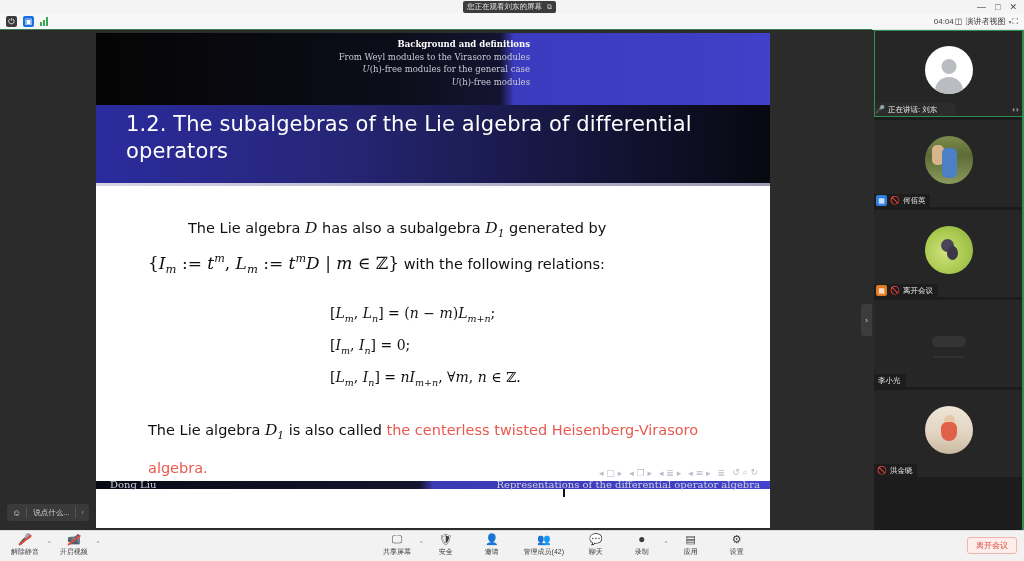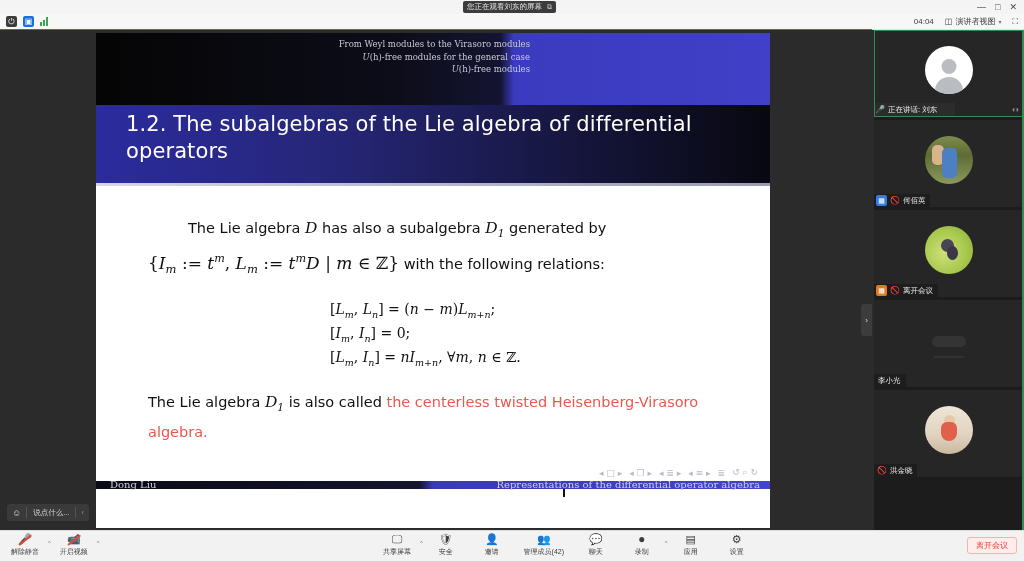--- a/index.html
+++ b/index.html
@@ -25,21 +25,21 @@
   
   .tray { position:absolute; left:0; top:14px; width:1024px; height:16px;
           background:#f7f7f7; display:flex; align-items:center; gap:6px; padding-left:6px;
           border-bottom:1px solid #e2e2e2; }
   .tray-ico { width:11px; height:11px; border-radius:2px; display:inline-block;
               font-size:8px; line-height:11px; text-align:center; color:#fff; }
   .tray-ico.dark { background:#3b3b3b; }
   .tray-ico.blue { background:#1a6fe0; }
   .tray-ico.bars { background:transparent; position:relative; }
   .tray-ico.bars i { position:absolute; bottom:1px; width:2px; background:#3aa655; }
-  .tray-right { margin-left:auto; display:flex; align-items:center; gap:11px;
+  .tray-right { margin-left:auto; display:flex; align-items:center; gap:1px;
                 padding-right:6px; color:#3a3a3a; font-size:8px; }
   .tray-right .tr-item { display:flex; align-items:center; gap:3px; white-space:nowrap; }
   .caret { font-size:6px; color:#777; }
 
   
   .stage { position:absolute; left:0px; top:30px; width:872px; height:500px; background:#2b2b2b; }
 
   .slide { position:absolute; left:96px; top:3px; width:674px; height:495px;
            background:#ffffff; }
 
@@ -59,24 +59,24 @@
   .bm-sep { height:3px; width:100%; background:linear-gradient(90deg,#d5d5e5,#9a9ab5); }
 
   .bm-body { position:relative; height:303px; background:#fff; color:#111;
              font-family:"DejaVu Sans", sans-serif; padding:30px 28px 16px 52px; }
   .para { font-size:14.5px; line-height:25px; text-align:left; }
   .para .ind { display:inline-block; width:40px; }
   .serif { font-family:"DejaVu Serif", serif; }
   .cal { font-family:"DejaVu Serif", serif; font-style:italic; font-size:15.5px; }
   sub { font-size:68%; }
   .eqs { margin:18px 0 0 0; text-align:left; padding-left:182px;
-         font-family:"DejaVu Serif", serif; font-size:14px; line-height:19px; }
+         font-family:"DejaVu Serif", serif; font-size:14px; line-height:26px; }
   .eqs i { font-style:italic; }
   .red { color:#e8594e; }
-  .para2 { margin-top:18px; font-size:14.5px; line-height:25px; }
+  .para2 { margin-top:18px; font-size:14.5px; line-height:33px; }
   .cursor-I { position:absolute; left:467px; top:298px; width:1.5px; height:13px;
               background:#111; }
 
   
   .bm-nav { position:absolute; right:12px; bottom:11px; display:flex; align-items:center;
             gap:7px; color:#b9b9c9; font-size:9px; }
   .bm-nav .grp { display:flex; align-items:center; gap:2.5px; }
   .bm-foot { position:absolute; left:0; bottom:0; width:100%; height:8px;
      background:linear-gradient(90deg,#0a0a14 0%,#14142e 48%, #3a3ab4 50%, #4343cc 100%); }
   .bm-foot-txt { position:absolute; bottom:-1px; left:14px; right:10px; display:flex;
@@ -203,20 +203,21 @@
   </div>
 
   <div class="stage-border-top"></div>
 
   <div class="stage">
 
     <div class="slide">
 
       <div class="bm-head">
         <div class="navlines">
+          <div class="cur">Background and definitions</div>
           <div>From Weyl modules to the Virasoro modules</div>
           <div><span class="mi">U</span>(h)-free modules for the general case</div>
           <div><span class="mi">U</span>(h)-free modules</div>
         </div>
       </div>
 
       <div class="bm-title">1.2. The subalgebras of the Lie algebra of differential operators</div>
       <div class="bm-sep"></div>
 
       <div class="bm-body">

